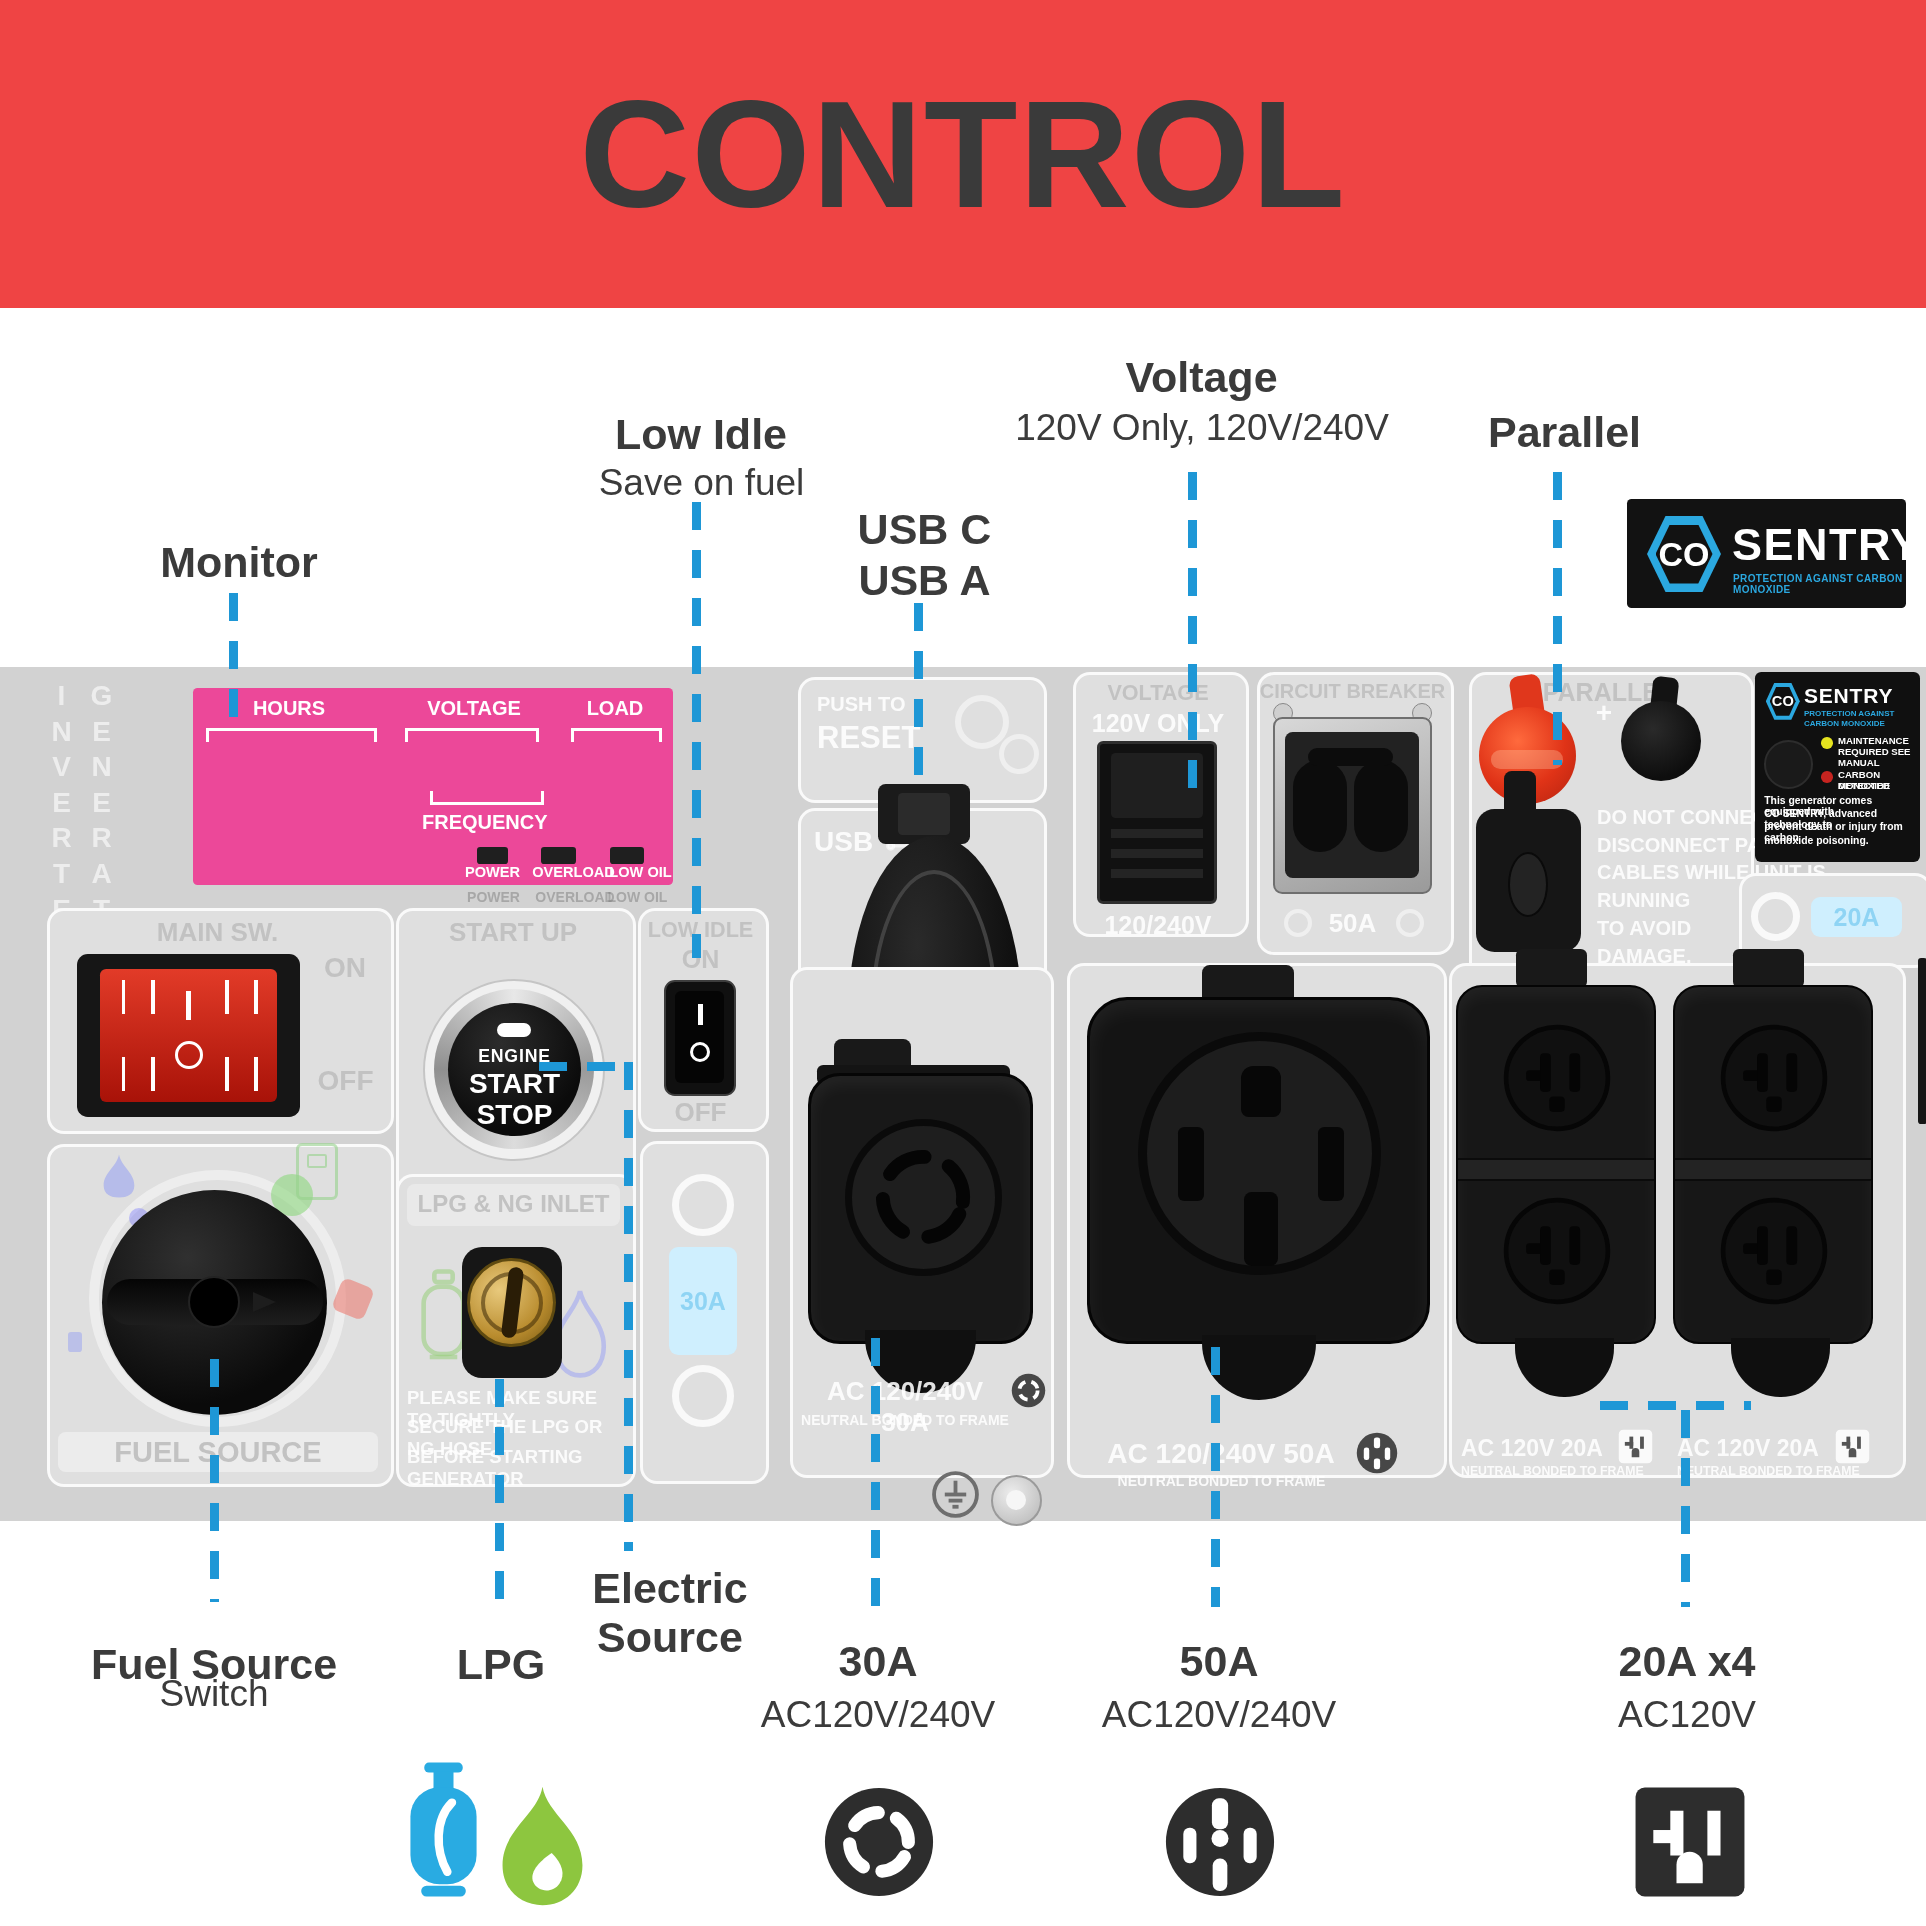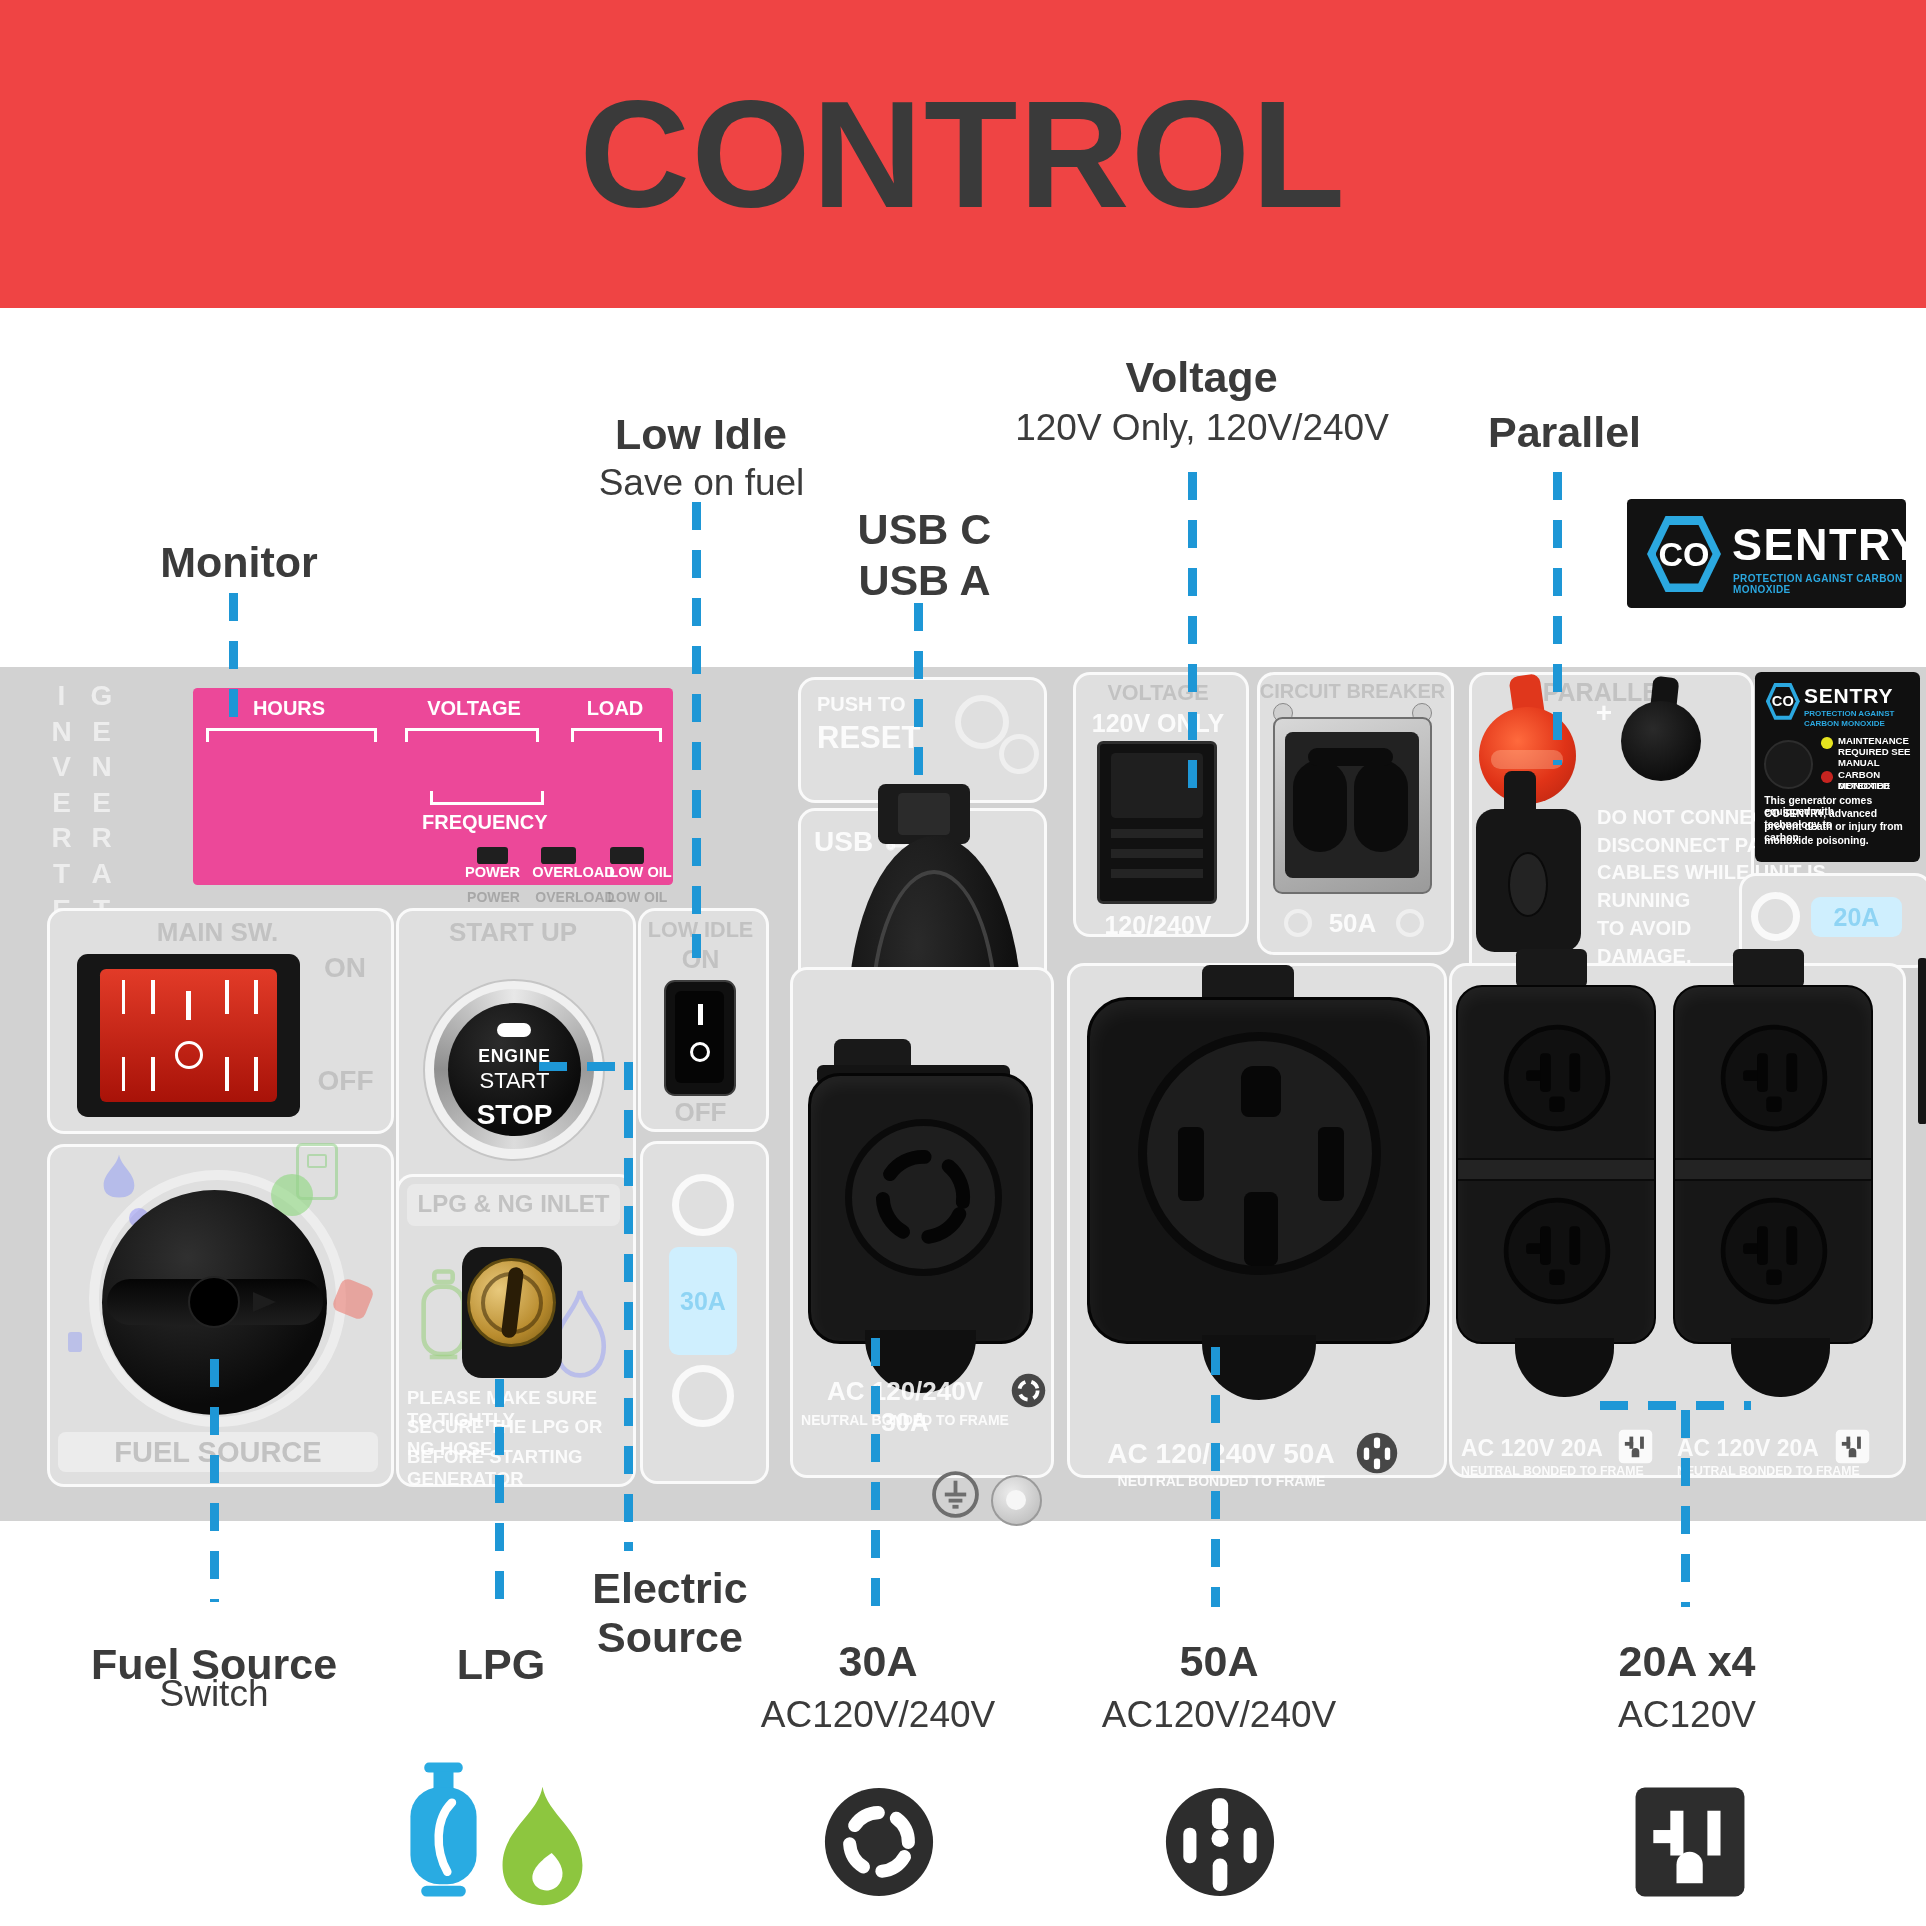--- a/index.html
+++ b/index.html
@@ -110,21 +110,21 @@
 <div class="abs wash ctr" style="left:314px;top:952px;width:62px;font-size:28px;">ON</div>
 <div class="abs wash ctr" style="left:311px;top:1065px;width:69px;font-size:28px;">OFF</div>
 
 <div class="abs sec" style="left:396px;top:908px;width:234px;height:354px;"></div>
 <div class="abs wash ctr" style="left:396px;top:917px;width:234px;font-size:26px;">START UP</div>
 <div class="abs circ" style="left:423px;top:979px;width:182px;height:182px;background:#f0f0f0;border:2.3px solid #c5c5c5;box-sizing:border-box;"></div>
 <div class="abs circ" style="left:434px;top:989px;width:160px;height:160px;background:conic-gradient(#e8e8e8,#9a9a9a 25%,#dcdcdc 50%,#8f8f8f 75%,#e8e8e8);"></div>
 <div class="abs circ" style="left:448px;top:1003px;width:133px;height:133px;background:radial-gradient(circle at 40% 30%,#2c2c2c,#0b0b0b 70%);">
   <div class="abs" style="left:49px;top:20px;width:34px;height:14px;background:#fff;border-radius:7px;"></div>
   <div class="abs ctr" style="left:0;top:43px;width:133px;color:#fff;font-weight:bold;font-size:17.7px;letter-spacing:0.8px;">ENGINE</div>
-  <div class="abs ctr" style="left:0;top:65px;width:133px;color:#fff;font-weight:normal;font-size:22px;">START</div>
+  <div class="abs ctr" style="left:0;top:65px;width:133px;color:#fff;font-weight:bold;font-size:28px;">START</div>
   <div class="abs ctr" style="left:0;top:96px;width:133px;color:#fff;font-weight:bold;font-size:28px;">STOP</div>
 </div>
 
 <div class="abs sec" style="left:638px;top:908px;width:125px;height:218px;"></div>
 <div class="abs wash ctr" style="left:638px;top:917px;width:125px;font-size:21.6px;">LOW IDLE</div>
 <div class="abs wash ctr" style="left:638px;top:945px;width:125px;font-size:25px;">ON</div>
 <div class="abs" style="left:664px;top:980px;width:72px;height:116px;background:#101010;border-radius:10.8px;border:2.3px solid #3d3d3d;box-sizing:border-box;">
   <div class="abs" style="left:9.2px;top:9.2px;width:49px;height:92px;background:#050505;border-radius:6.2px;"></div>
   <div class="abs" style="left:32px;top:21.6px;width:4.6px;height:21.6px;background:#fff;"></div>
   <div class="abs circ" style="left:24px;top:60px;width:20px;height:20px;border:3.1px solid #fff;box-sizing:border-box;"></div>

